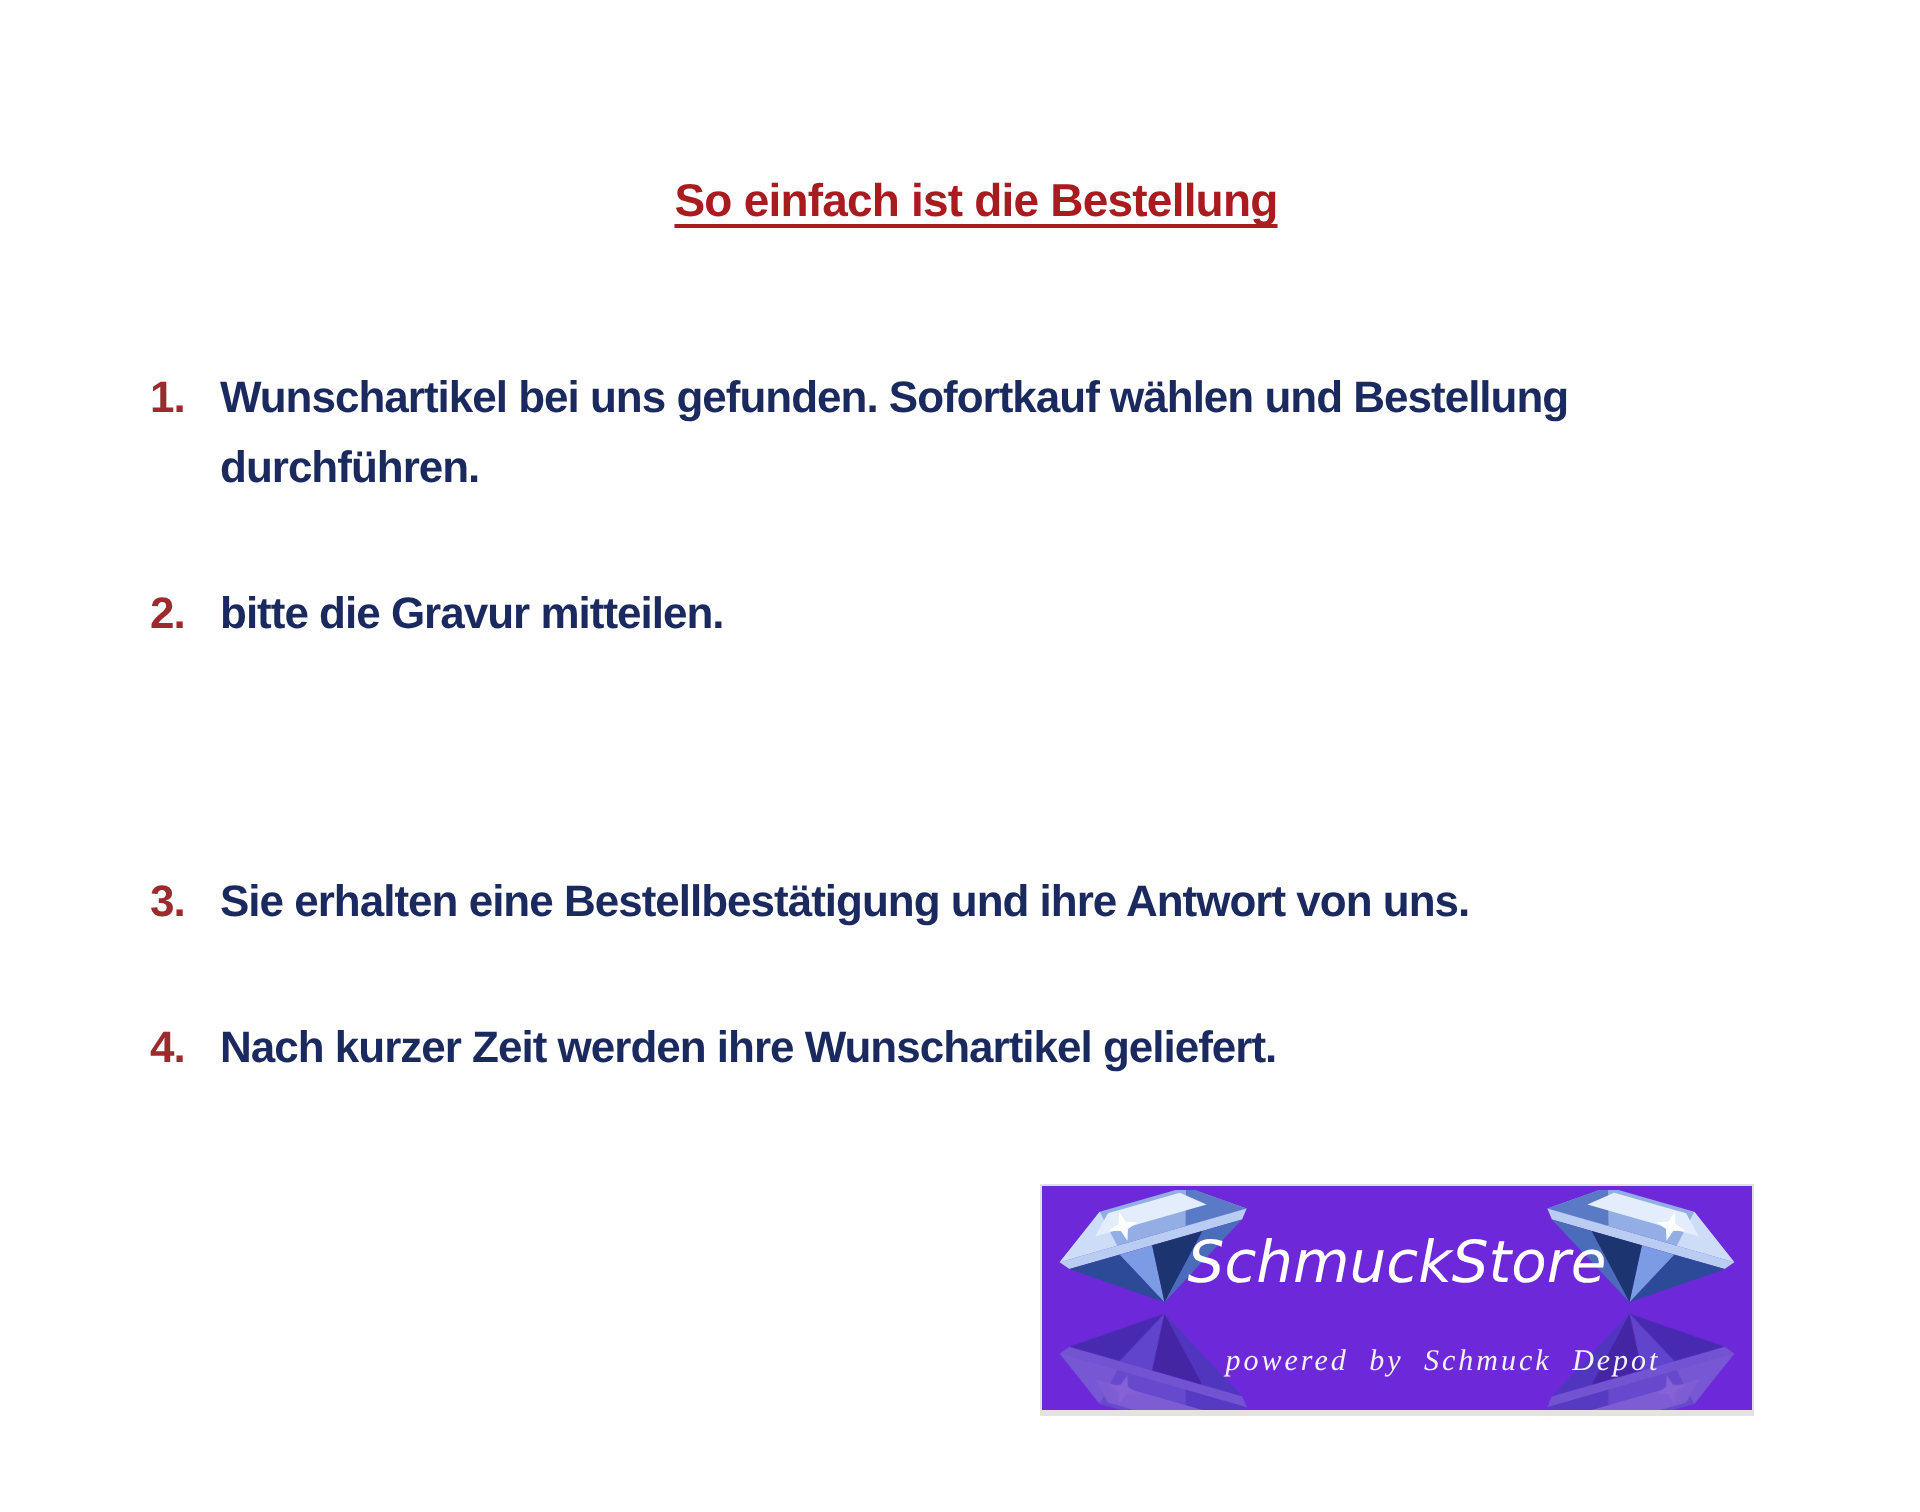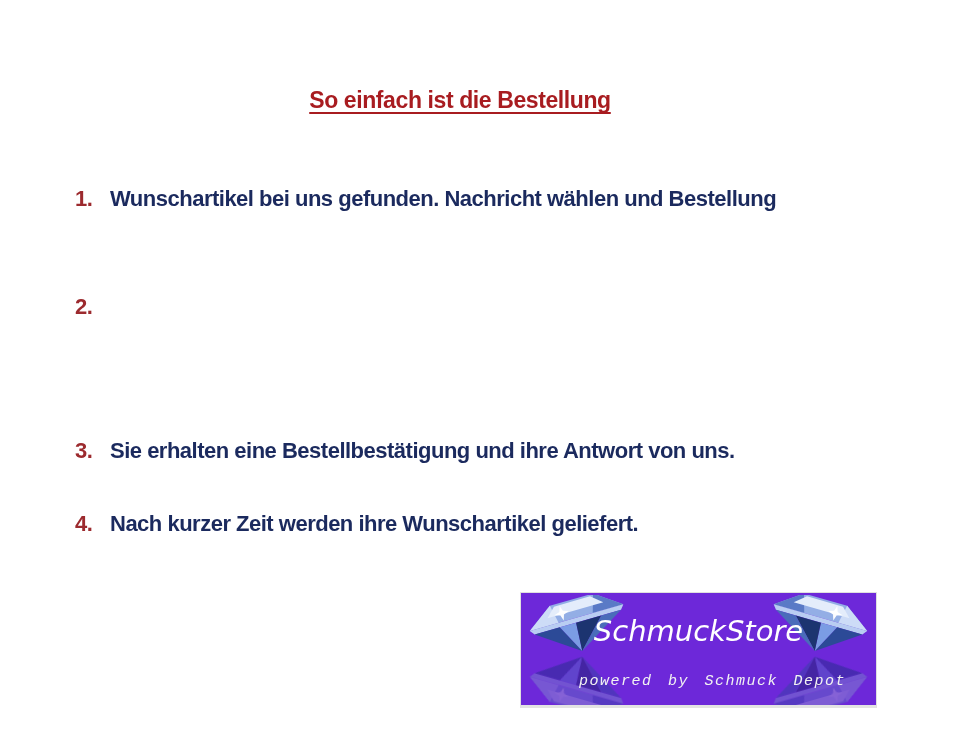--- a/index.html
+++ b/index.html
@@ -14,20 +14,21 @@
     position:absolute;
     top:72px;left:0;width:920px;
     text-align:center;
     font-size:23px;
     font-weight:bold;
     letter-spacing:-0.4px;
     color:#a81c20;
     text-decoration:underline;
     text-decoration-thickness:2px;
     text-underline-offset:4px;
+    padding-left:28px;
   }
   .step{
     position:absolute;
     left:75px;
     display:flex;
     align-items:flex-start;
     font-size:22px;
     font-weight:bold;
     line-height:35px;
     letter-spacing:-0.5px;
@@ -65,46 +66,49 @@
     font-family:"DejaVu Sans", sans-serif;
     font-style:italic;
     font-size:29px;
     color:#ffffff;
   }
   .tagline{
     position:absolute;
     z-index:2;
     left:58px;right:12px;
     bottom:15px;
-    font-family:Liberation Mono, monospace;
+    text-align:center;
+    font-family:Liberation Serif, serif;
     font-style:italic;
     font-size:15px;
     letter-spacing:1.5px;
     word-spacing:5px;
     color:#f2f2f2;
   }
   .svg-defs{position:absolute;width:0;height:0;overflow:hidden;}
 </style>
 </head>
 <body>
 
 <div class="page">
 
   <h1 class="title">So einfach ist die Bestellung</h1>
 
   <div class="step step-1">
     <span class="num">1.</span>
     <span class="stext">
-      <span class="line">Wunschartikel bei uns gefunden. Nachricht wählen und Bestellung</span>
+      <span class="line">Wunschartikel bei uns gefunden. Sofortkauf wählen und Bestellung</span>
+      <span class="line">durchführen.</span>
     </span>
   </div>
 
   <div class="step step-2">
     <span class="num">2.</span>
     <span class="stext">
+      <span class="line">bitte die Gravur mitteilen.</span>
     </span>
   </div>
 
   <div class="step step-3">
     <span class="num">3.</span>
     <span class="stext">
       <span class="line">Sie erhalten eine Bestellbestätigung und ihre Antwort von uns.</span>
     </span>
   </div>
 

